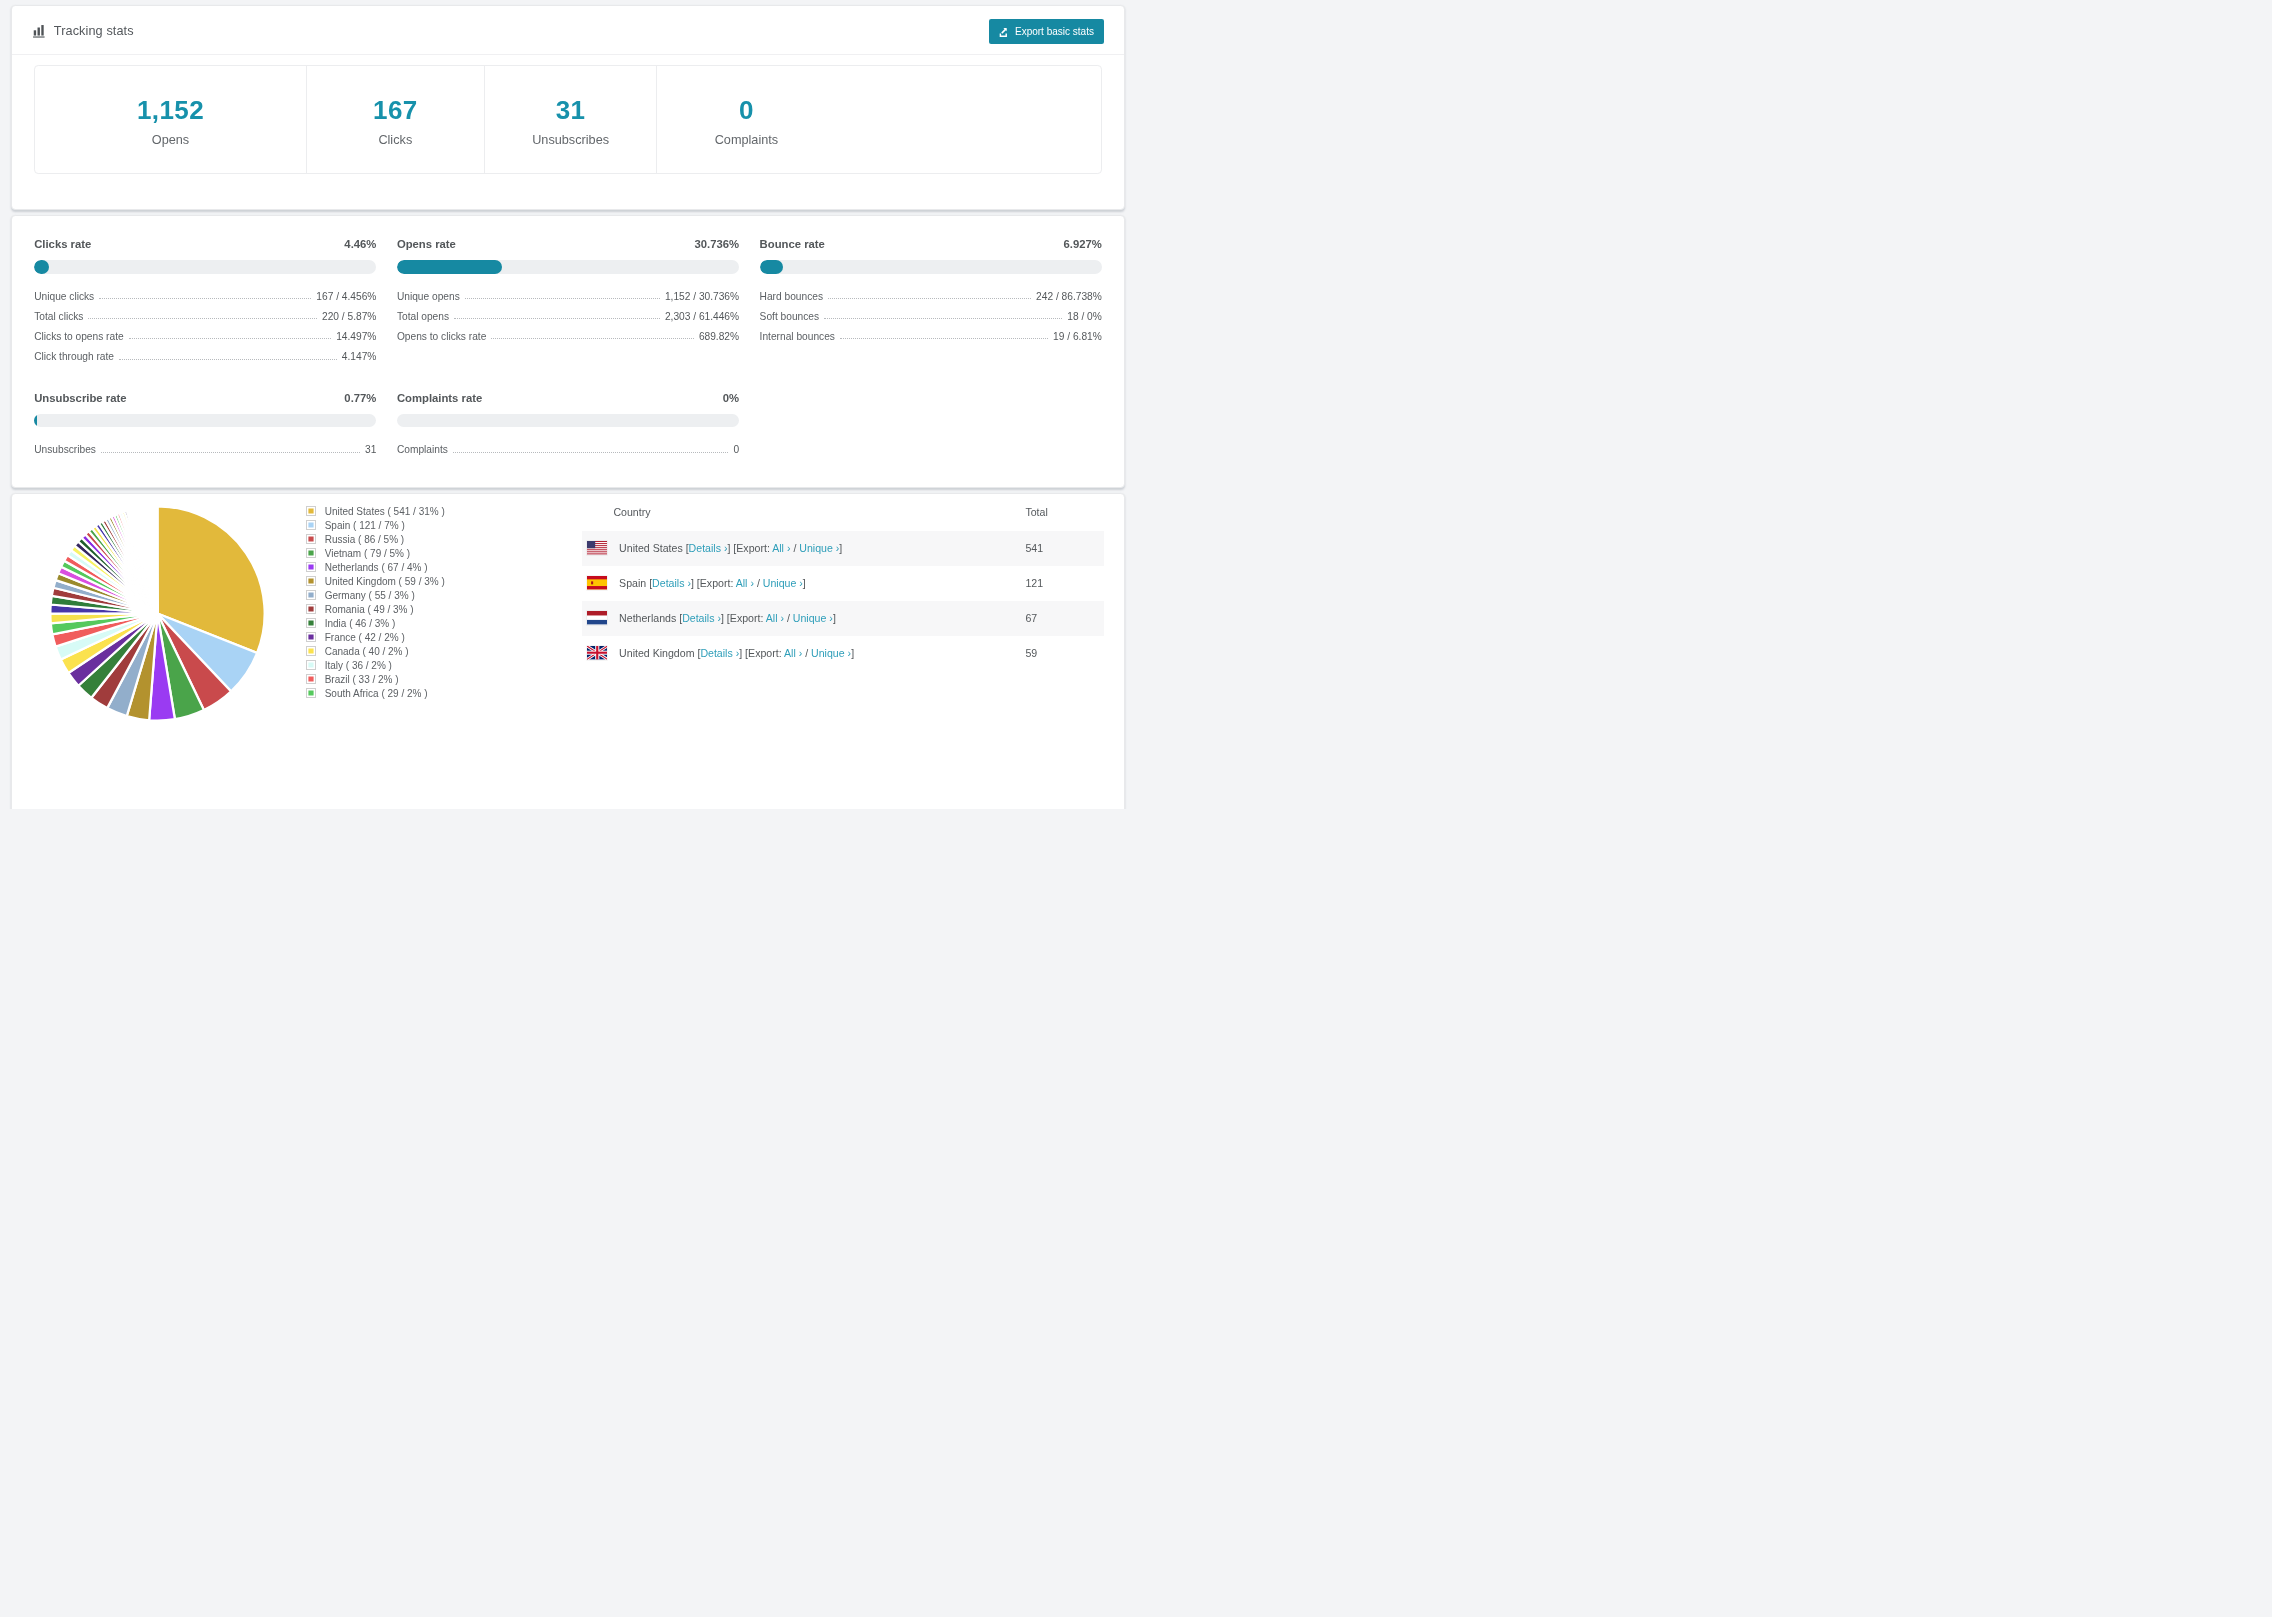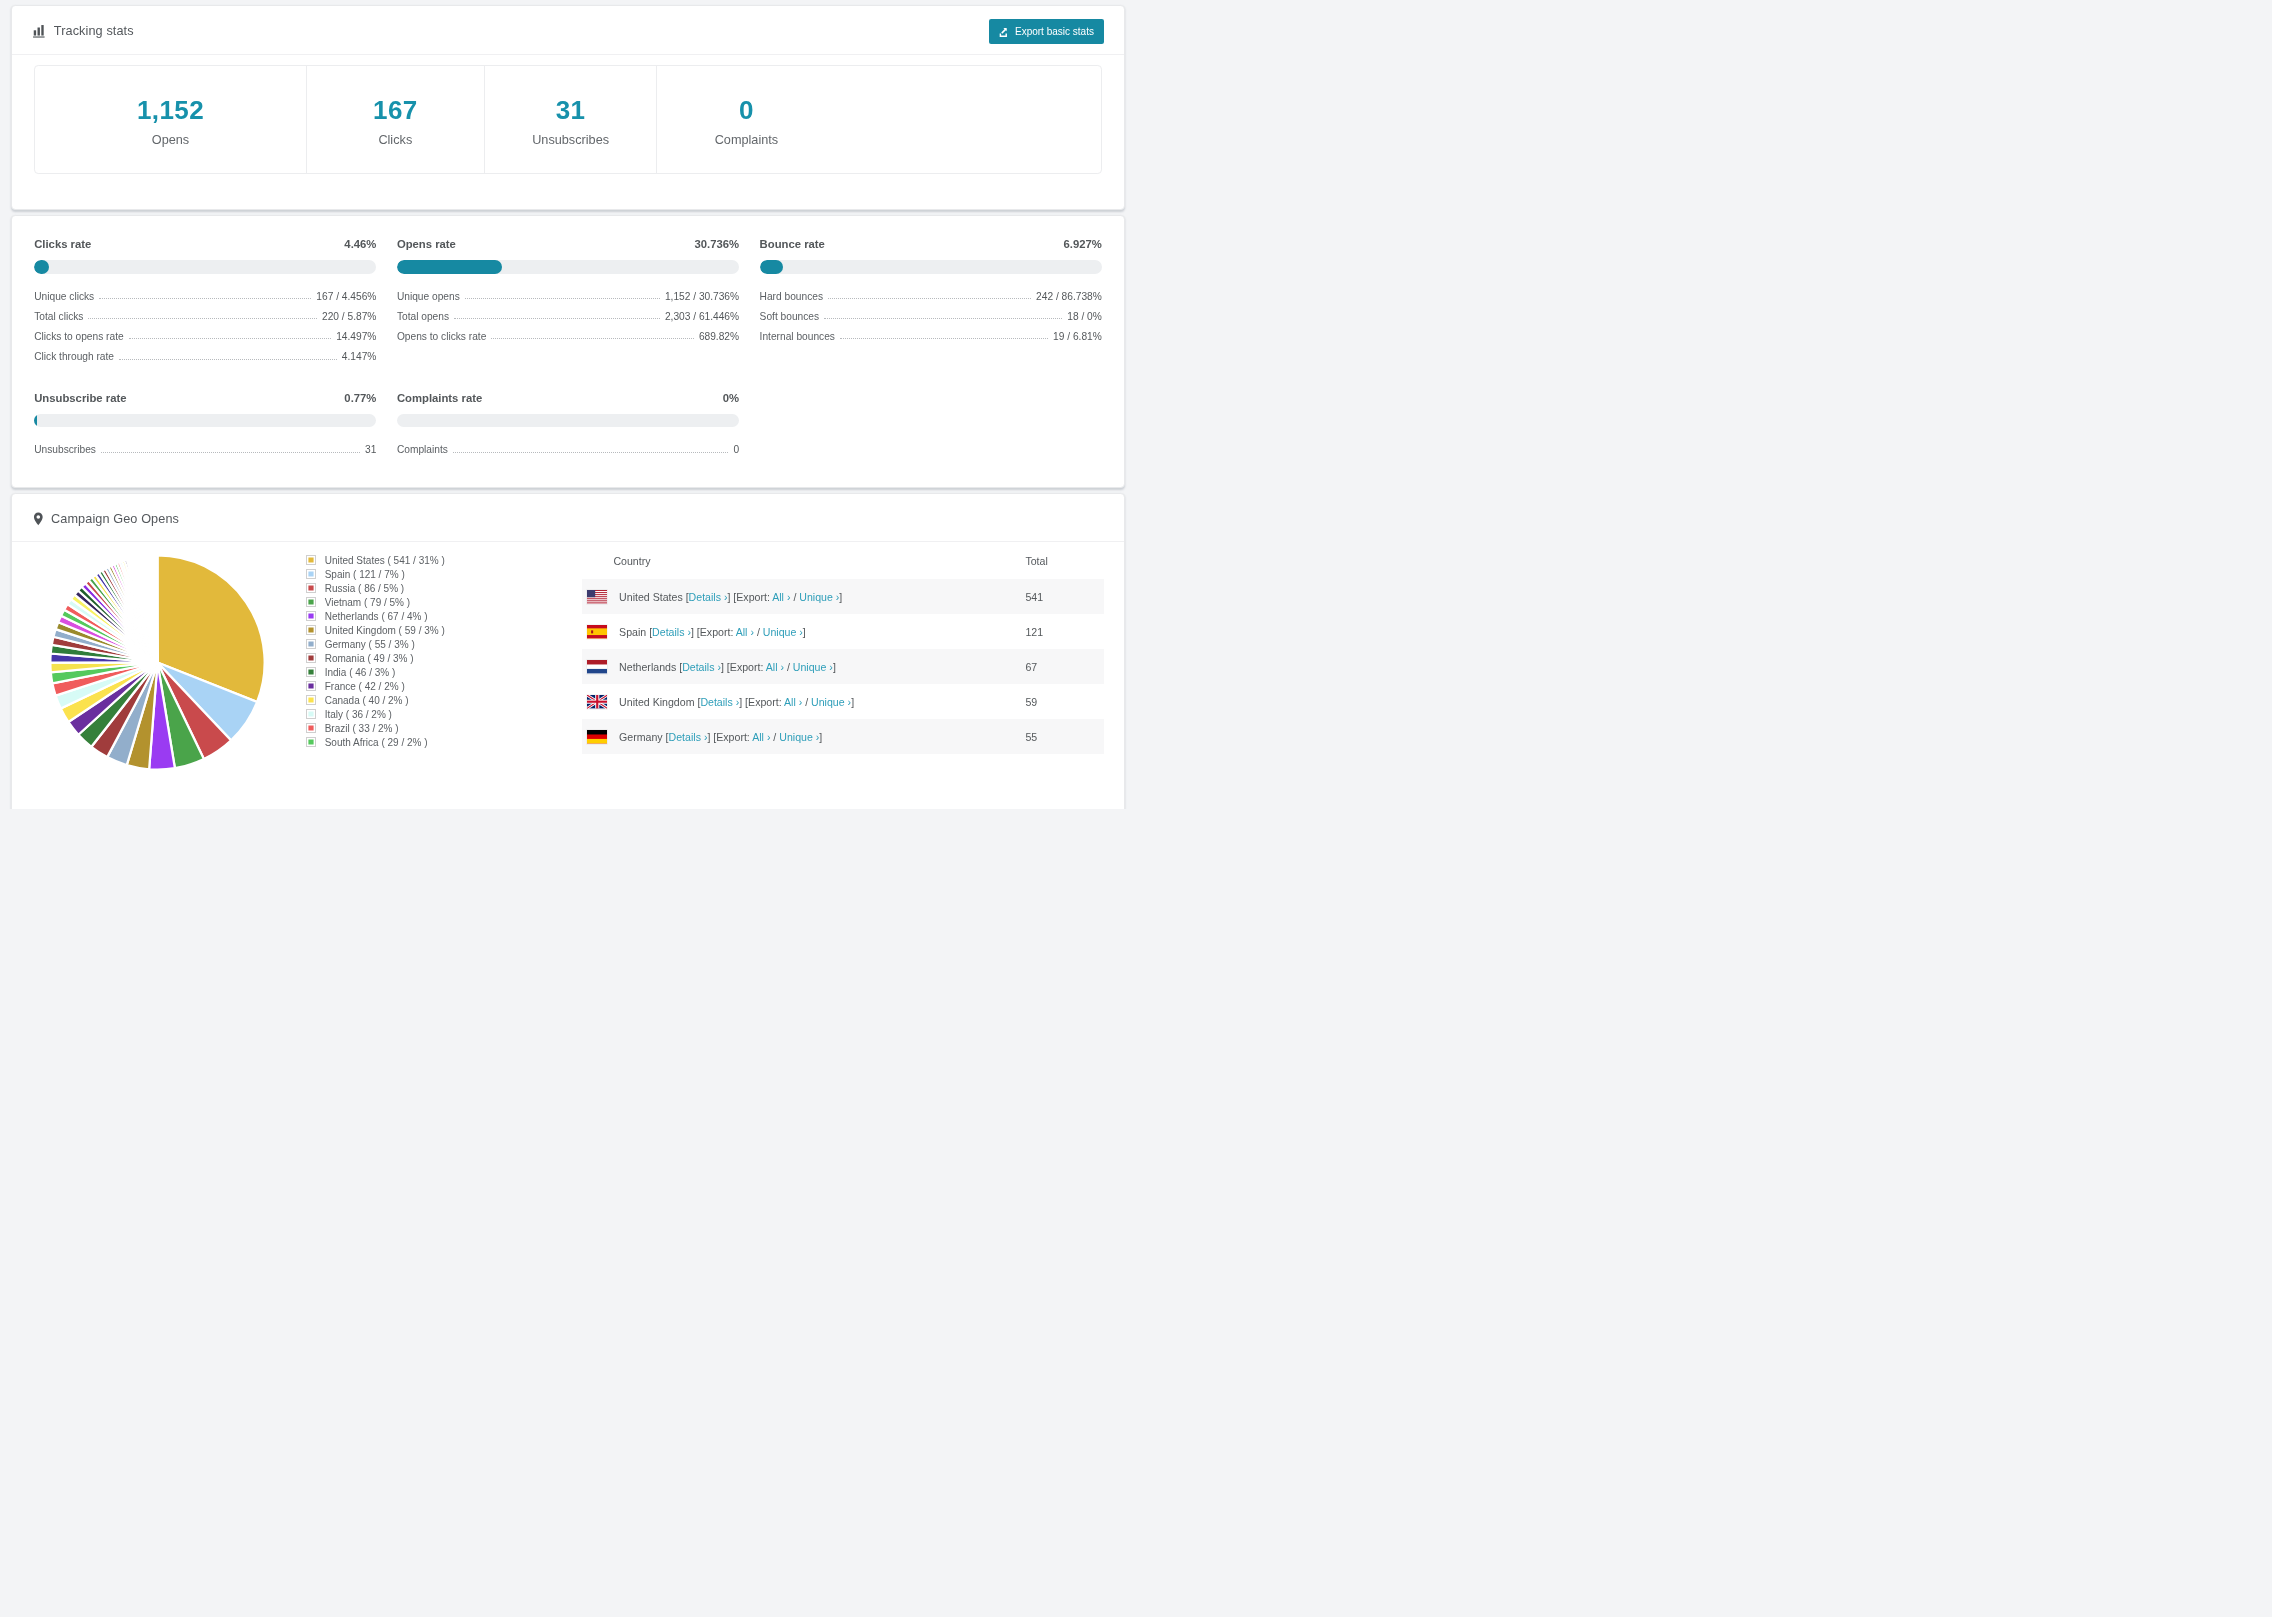--- a/index.html
+++ b/index.html
@@ -229,26 +229,20 @@
           <div class="detail-row">
             <span>Complaints</span>
             <div class="dots"></div>
             <span class="detail-value">0</span>
           </div>
         </div>
       </div>
   </div>
 
   <div class="card geo-card">
-    <div class="card-header">
-      <svg class="hdr-icon" viewBox="0 0 18 24" style="width:10.6px;height:14px">
-        <path fill-rule="evenodd" fill="#4f5357" d="M9 1 C4.9 1 1.5 4.4 1.5 8.5 C1.5 14 9 22.5 9 22.5 C9 22.5 16.5 14 16.5 8.5 C16.5 4.4 13.1 1 9 1 Z M9 11.6 A3.1 3.1 0 1 1 9 5.4 A3.1 3.1 0 1 1 9 11.6 Z"></path>
-      </svg>
-      <span class="card-title">Campaign Geo Opens</span>
-    </div>
     <div class="geo-body">
       <svg class="pie" id="geo-pie" viewBox="0 0 322 322">
           <path d="M 161 161 L 161 9 A 152 152 0 0 1 302.2909332870221 217.04348464257274 Z" fill="#e2b93b" stroke="#ffffff" stroke-width="3.2"></path>
           <path d="M 161 161 L 302.2909332870221 217.04348464257274 A 152 152 0 0 1 265.42886024394124 271.4473320101096 Z" fill="#a9d3f5" stroke="#ffffff" stroke-width="3.2"></path>
           <path d="M 161 161 L 265.42886024394124 271.4473320101096 A 152 152 0 0 1 226.7952753111875 298.0218294532847 Z" fill="#c94a4c" stroke="#ffffff" stroke-width="3.2"></path>
           <path d="M 161 161 L 226.7952753111875 298.0218294532847 A 152 152 0 0 1 185.68865618231584 310.9815663870444 Z" fill="#4aa44a" stroke="#ffffff" stroke-width="3.2"></path>
           <path d="M 161 161 L 185.68865618231584 310.9815663870444 A 152 152 0 0 1 149.13288551988765 312.5360405775336 Z" fill="#9a3bf2" stroke="#ffffff" stroke-width="3.2"></path>
           <path d="M 161 161 L 149.13288551988765 312.5360405775336 A 152 152 0 0 1 117.44184318900815 306.62515914233035 Z" fill="#b3922e" stroke="#ffffff" stroke-width="3.2"></path>
           <path d="M 161 161 L 117.44184318900815 306.62515914233035 A 152 152 0 0 1 89.63602604083111 295.2057495815849 Z" fill="#92aecb" stroke="#ffffff" stroke-width="3.2"></path>
           <path d="M 161 161 L 89.63602604083111 295.2057495815849 A 152 152 0 0 1 67.18333778433501 280.5927836063356 Z" fill="#a03c3c" stroke="#ffffff" stroke-width="3.2"></path>
@@ -439,35 +433,20 @@
                         <rect x="0" y="7" width="30" height="6" fill="#fff"></rect>
                         <rect x="13.4" y="0" width="3.2" height="20" fill="#C8102E"></rect>
                         <rect x="0" y="8.4" width="30" height="3.2" fill="#C8102E"></rect>
                       </svg>
                     </span>
                     <span><span>United Kingdom </span>[<a class="tlink" href="#">Details ›</a>] [Export: <a class="tlink" href="#">All ›</a> / <a class="tlink" href="#">Unique ›</a>]</span>
                   </div>
                 </td>
                 <td class="total-cell">59</td>
               </tr>
-              <tr>
-                <td>
-                  <div class="country-inner">
-                    <span class="flag">
-                      <svg viewBox="0 0 30 20" preserveAspectRatio="none">
-                        <rect x="0" y="0" width="30" height="20" fill="#DD0000"></rect>
-                        <rect x="0" y="0" width="30" height="6.666666666666667" fill="#000"></rect>
-                        <rect x="0" y="13.333333333333334" width="30" height="6.666666666666667" fill="#FFCE00"></rect>
-                      </svg>
-                    </span>
-                    <span><span>Germany </span>[<a class="tlink" href="#">Details ›</a>] [Export: <a class="tlink" href="#">All ›</a> / <a class="tlink" href="#">Unique ›</a>]</span>
-                  </div>
-                </td>
-                <td class="total-cell">55</td>
-              </tr>
             </tbody>
         </table>
       </div>
     </div>
   </div>
 
 </div>
 
 
 </body></html>

